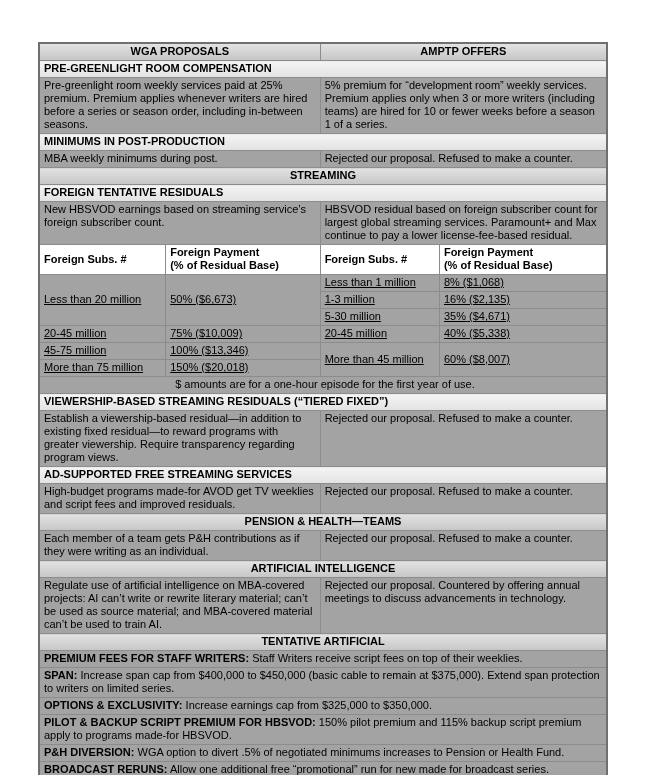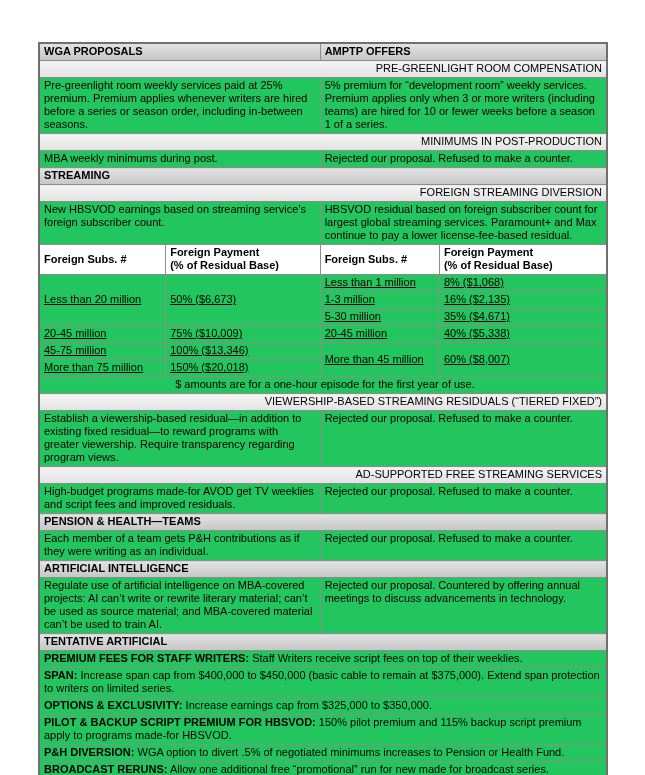--- a/index.html
+++ b/index.html
@@ -19,30 +19,31 @@
     border-collapse: collapse;
     table-layout: fixed;
     font-size: 11px;
     line-height: 13px;
     border: 2px solid #6f6f6f;
   }
   table.cmp td {
     border: 1px solid #8c8c8c;
     padding: 1px 4px 2px 4px;
     vertical-align: top;
-    background: #22c55e;
+    background: #a3a3a3;
   }
   tr.banner td {
     background: linear-gradient(180deg, #e2e2e2 0%, #c6c6c6 100%);
     font-weight: bold;
+    text-align: center;
   }
   tr.subhead td {
     background: linear-gradient(180deg, #f4f4f4 0%, #e2e2e2 100%);
-    font-weight: normal;
-    text-align: right;
+    font-weight: bold;
+    text-align: left;
   }
   tr.colhead td {
     font-weight: bold;
     vertical-align: middle;
     background: #ffffff;
   }
   tr.tier td { vertical-align: middle; text-decoration: underline; }
   tr.note td { text-align: center; padding-left: 8px; }
   .blockline { display: block; }
   b { font-weight: bold; }
@@ -79,21 +80,21 @@
     <tr>
       <td colspan="2">MBA weekly minimums during post.</td>
       <td colspan="2">Rejected our proposal. Refused to make a counter.</td>
     </tr>
 
     <tr class="banner">
       <td colspan="4">STREAMING</td>
     </tr>
 
     <tr class="subhead">
-      <td colspan="4">FOREIGN STREAMING DIVERSION</td>
+      <td colspan="4">FOREIGN TENTATIVE RESIDUALS</td>
     </tr>
     <tr>
       <td colspan="2">New HBSVOD earnings based on streaming service’s foreign subscriber count.</td>
       <td colspan="2">HBSVOD residual based on foreign subscriber count for largest global streaming services. Paramount+ and Max continue to pay a lower license-fee-based residual.</td>
     </tr>
 
     <tr class="colhead">
       <td>Foreign Subs. #</td>
       <td>
         <span class="blockline">Foreign Payment</span>

